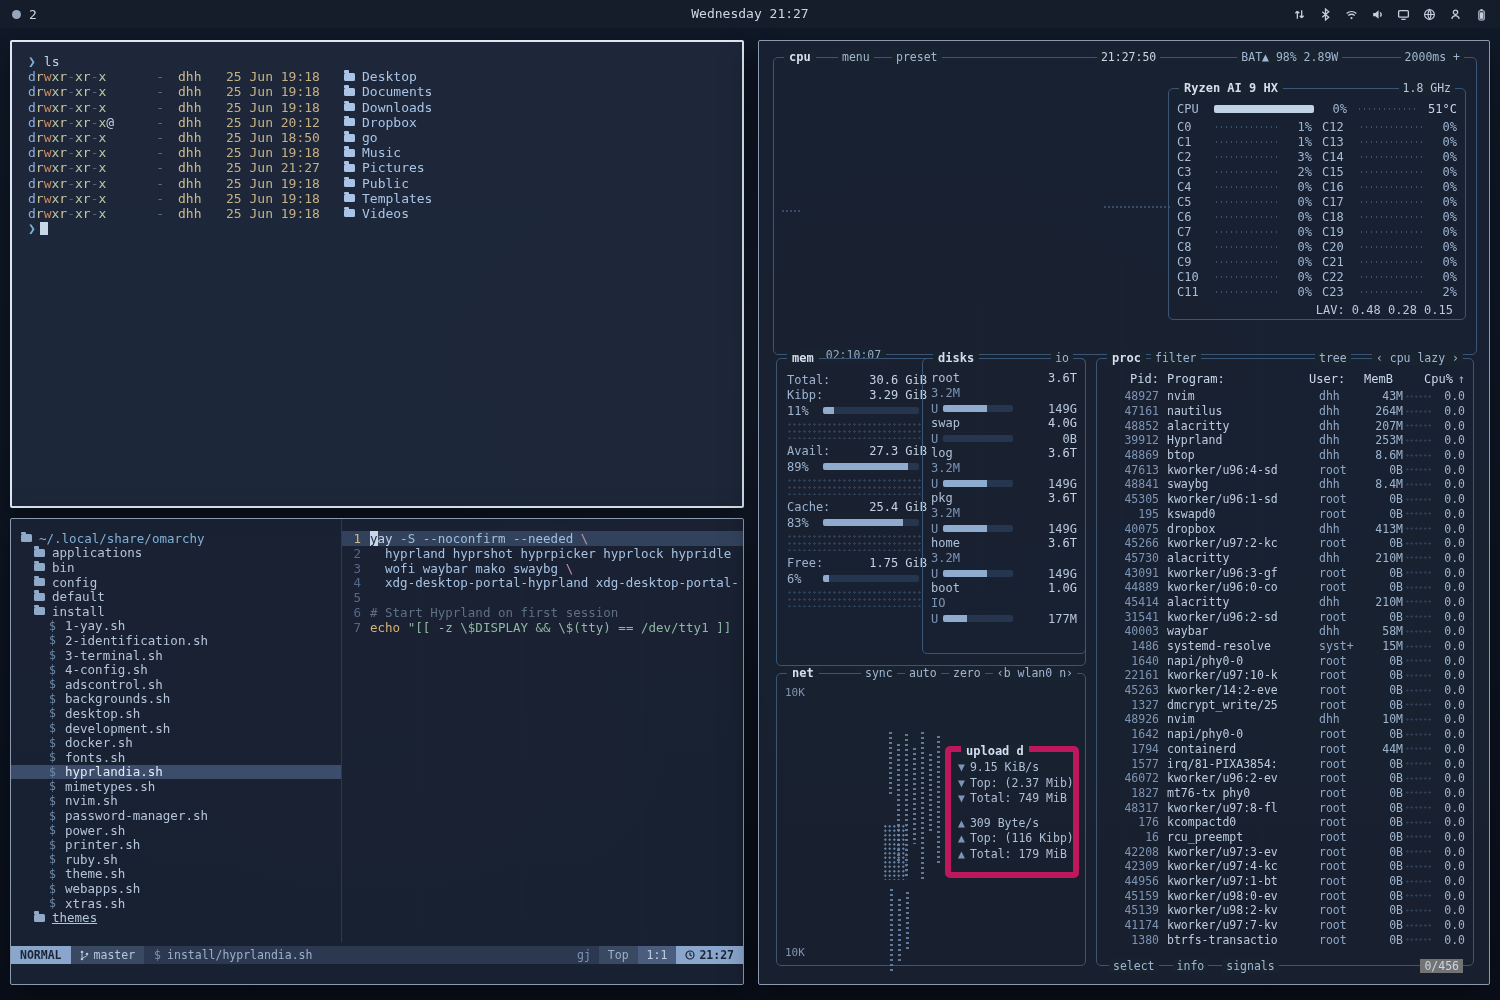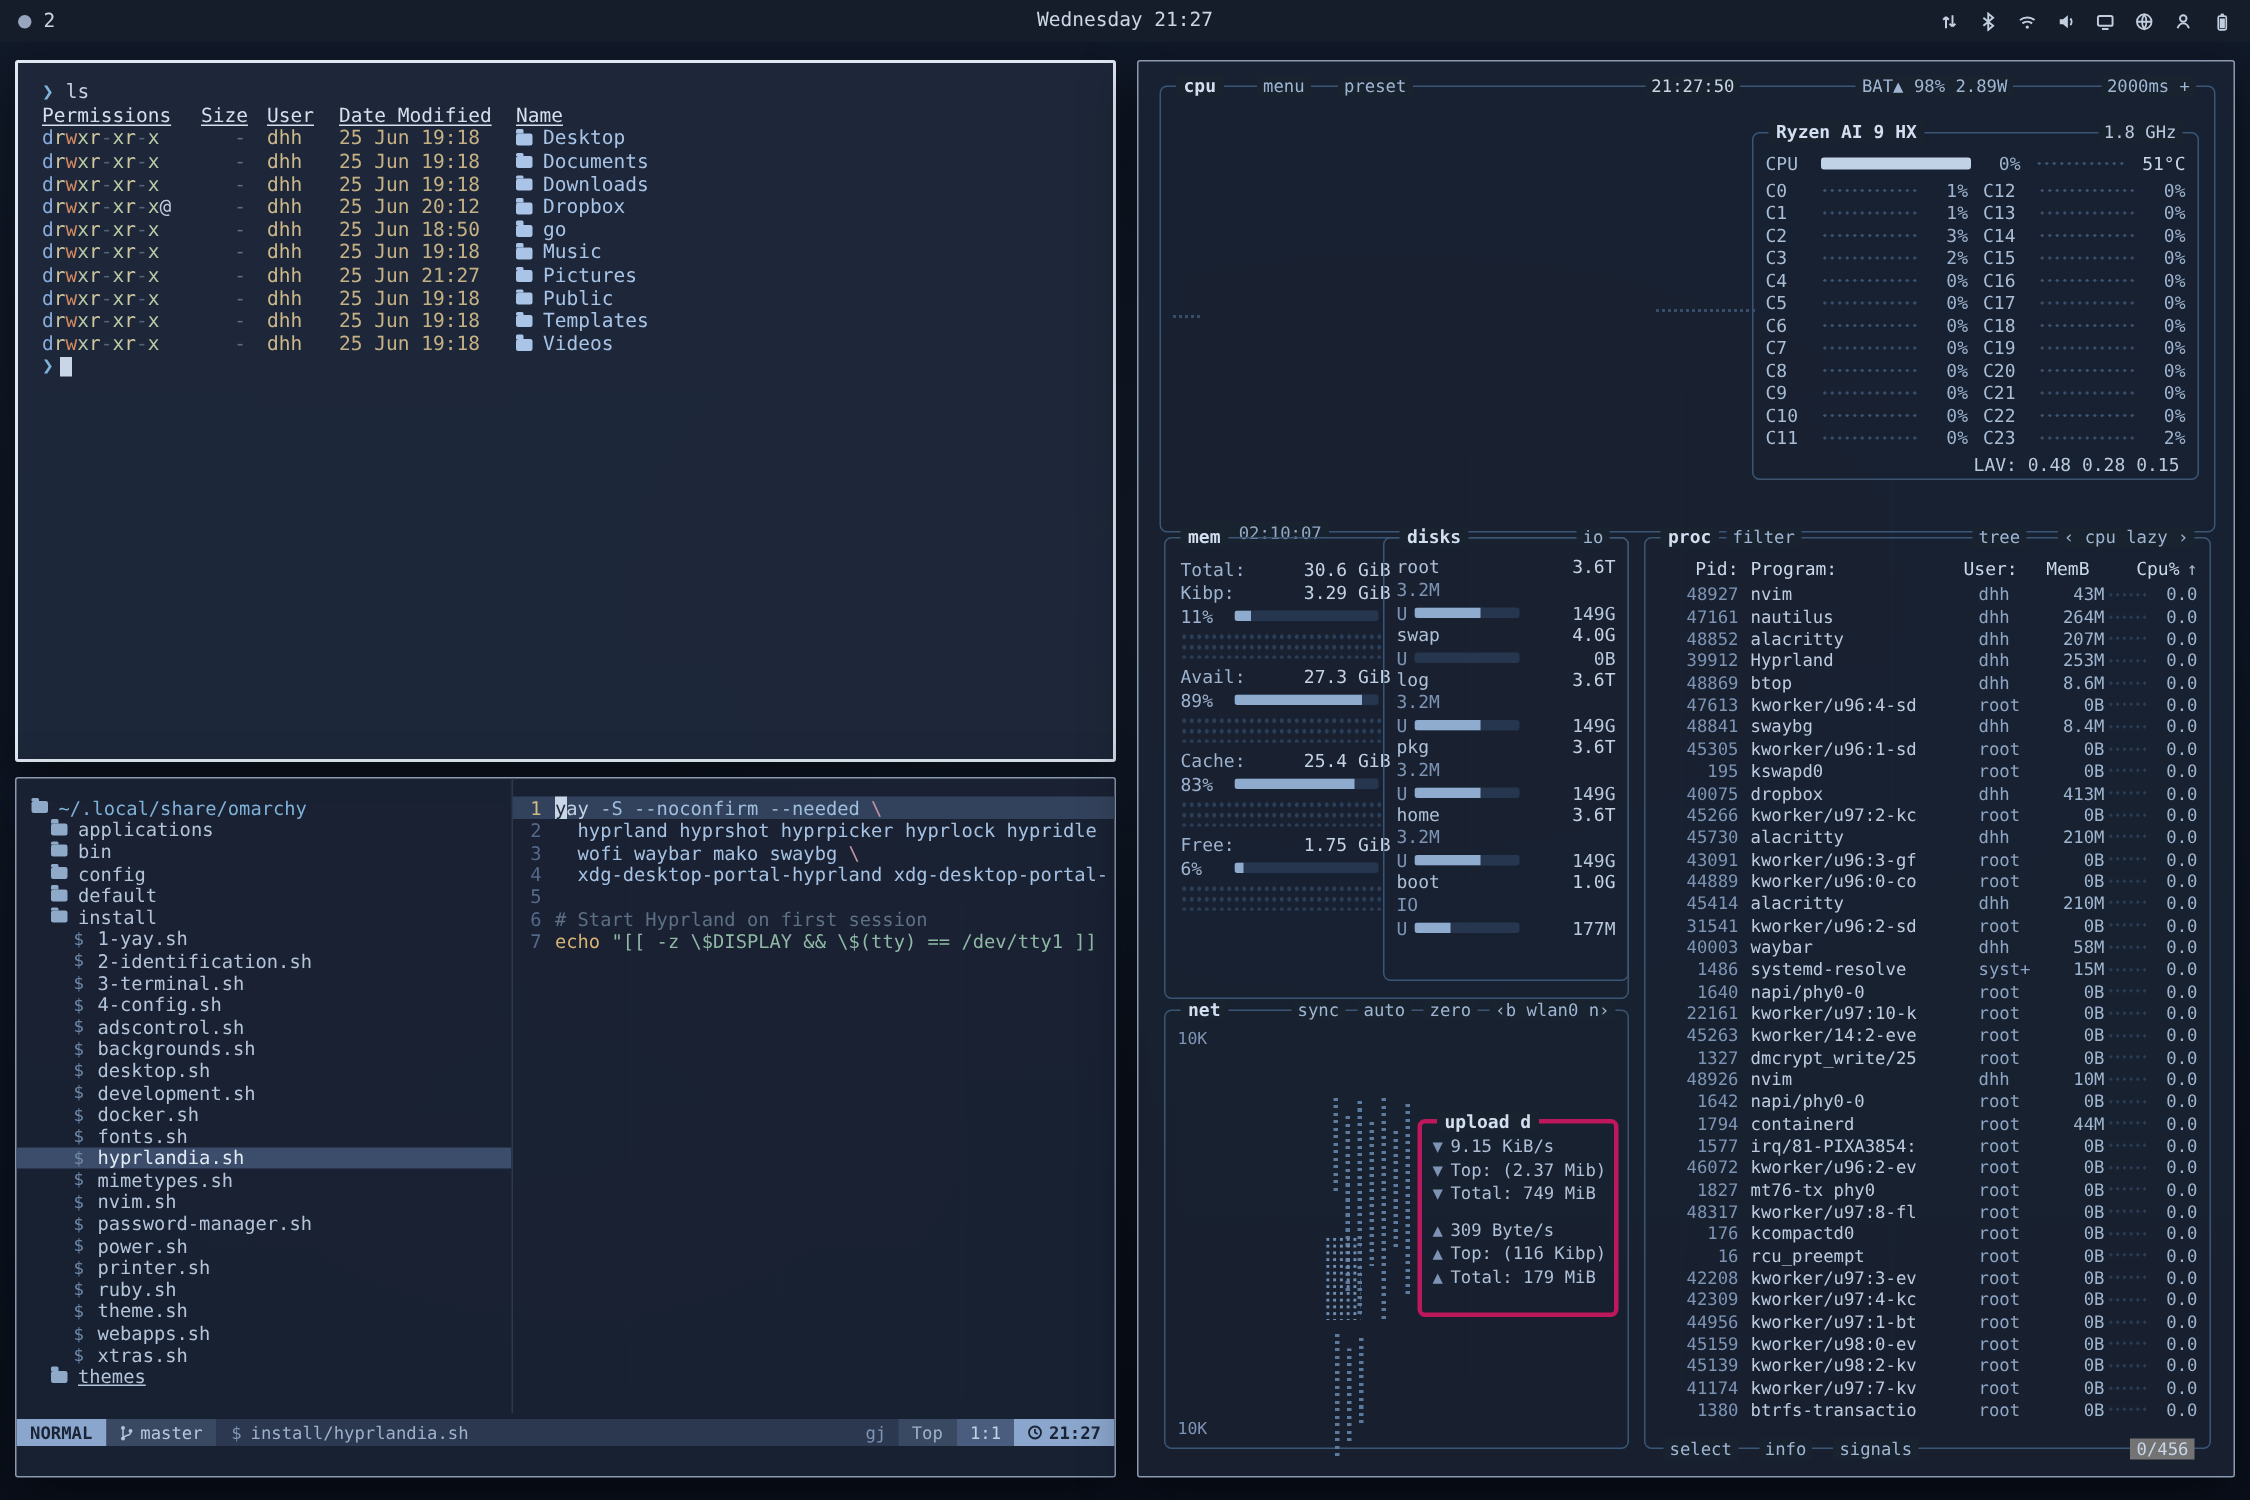--- a/index.html
+++ b/index.html
@@ -99,21 +99,21 @@
 .d-l3{display:flex;align-items:center;height:15px;gap:5px;color:#7e94b4}
 .d-l3 .meter{width:70px}
 .d-used{flex:1;text-align:right;color:#b6c7dc}
 .net-panel{left:17px;top:632px;width:310px;height:293px}
 .n-opt1{left:84px}.n-opt2{left:128px}.n-opt3{left:172px}.n-iface{right:8px}
 .nscale{position:absolute;color:#7e94b4;font-size:11px}
 .nscale.top{left:8px;top:12px}
 .nscale.bot{left:8px;bottom:6px}
 .nbar{position:absolute;width:2.5px;background-image:repeating-linear-gradient(180deg,#5d7a9c 0 2px,transparent 2px 5px)}
 .nblob{position:absolute;background-image:radial-gradient(#6d8cb0 1.1px,transparent 1.1px);background-size:4.5px 4.5px}
-.net-stats-box{position:absolute;left:168px;top:72px;width:134px;height:132px;border:3px solid #be185d;border-radius:5px;padding:8px 7px 0}
+.net-stats-box{position:absolute;left:168px;top:72px;width:134px;height:132px;border:6px solid #be185d;border-radius:5px;padding:8px 7px 0}
 .ns-line{display:flex;gap:5px;height:15.5px;font-size:11.5px;color:#aebfd6;white-space:nowrap}
 .ns-arrow{color:#7e94b4}
 .ns-gap{height:9px}
 .proc-panel{left:337px;top:317px;width:378px;height:608px;padding:12px 8px 0 16px}
 .p-filter{left:54px}.p-tree{left:218px}.p-mode{right:10px}
 .proc-head{display:flex;align-items:center;height:16px;color:#c9d8ea;font-size:12px}
 .ph-pid{width:46px;text-align:right}
 .ph-prog{flex:1;padding-left:8px}
 .ph-user{width:46px;padding-left:2px}
 .ph-mem{width:40px;text-align:right}
@@ -193,27 +193,20 @@
       </span>
   </div>
 </div>
 
 <div class="win win-ls">
   <div class="term-pad">
     <div class="term-line">
       <span class="prompt">❯</span>
       <span class="cmd">ls</span>
     </div>
-    <div class="ls-head" id="ls-head">
-        <span class="ls-hcell">Permissions</span>
-        <span class="ls-hcell">Size</span>
-        <span class="ls-hcell">User</span>
-        <span class="ls-hcell">Date Modified</span>
-        <span class="ls-hcell">Name</span>
-      </div>
     <div id="ls-rows">
         <div class="ls-row">
           <span class="ls-perm"><span class="p-d">d</span><span class="p-r">r</span><span class="p-w">w</span><span class="p-x">x</span><span class="p-r">r</span><span class="p-dash">-</span><span class="p-x">x</span><span class="p-r">r</span><span class="p-dash">-</span><span class="p-x">x</span></span>
           <span class="ls-size">-</span>
           <span class="ls-user">dhh</span>
           <span class="ls-date">25 Jun 19:18</span>
           <span class="ls-name">
             <span class="fico"></span>
             <span>Desktop</span>
           </span>

